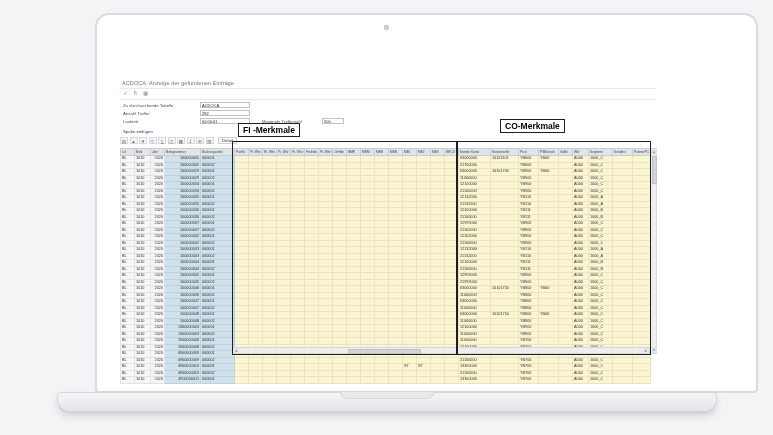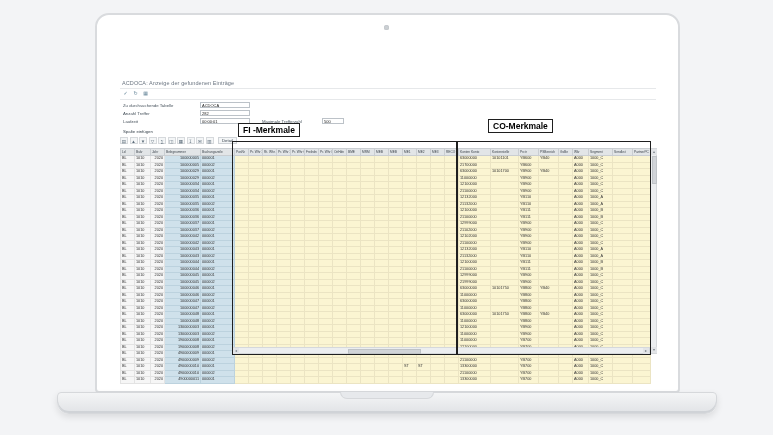--- a/index.html
+++ b/index.html
@@ -1,21 +1,21 @@
 <!DOCTYPE html>
 <html><head>
 <meta charset="utf-8">
 <style>
   html,body{margin:0;padding:0;}
   body{width:773px;height:435px;background:#f3f4f6;overflow:hidden;
        font-family:"Liberation Sans",sans-serif;}
   .page{position:relative;width:773px;height:435px;}
 
   
-  .laptop-screen{position:absolute;left:95px;top:13px;width:585px;height:380px;
+  .laptop-screen{position:absolute;left:95px;top:13px;width:663px;height:380px;
     background:#ffffff;border:2px solid #d9dbde;border-radius:14px 14px 4px 4px;
     box-sizing:border-box;}
   .camera{position:absolute;left:384px;top:25px;width:5px;height:5px;border-radius:50%;
     background:#ccd0d4;box-shadow:inset 0 0 1px #9aa0a6;}
   .laptop-base{position:absolute;left:57px;top:392px;width:660px;height:22px;
     background:linear-gradient(#f4f5f6,#e1e3e6);border:1px solid #d6d8db;
     border-radius:4px 4px 12px 12px;box-sizing:border-box;
     box-shadow:0 3px 7px rgba(0,0,0,.10), inset 0 -2px 0 #d0d3d7;}
   .base-notch{position:absolute;left:340px;top:392px;width:94px;height:7px;
     background:#e7e9ec;border:1px solid #d6d8db;border-top:none;
@@ -60,21 +60,21 @@
   td.ar{text-align:right;}
 
   
   .anno-box{position:absolute;border:1.5px solid #1f1f1f;box-sizing:border-box;z-index:5;
     pointer-events:none;background:transparent;}
   .anno-fi{left:112px;top:64px;width:225px;height:214px;}
   .anno-co{left:337px;top:64px;width:194px;height:214px;}
   .anno-label{position:absolute;z-index:6;background:#fff;border:1.5px solid #1f1f1f;
     font-size:8.5px;font-weight:bold;color:#000;padding:1px 4px;white-space:nowrap;}
   .anno-label-fi{left:118px;top:46px;}
-  .anno-label-co{left:368px;top:42px;}
+  .anno-label-co{left:380px;top:42px;}
 
   
   .vscroll{position:absolute;left:530px;top:71px;width:7px;height:206px;background:#eceef0;
     border:0.5px solid #d5d8db;box-sizing:border-box;}
   .vscroll .sb-btn{position:absolute;left:0;width:6px;height:6px;font-size:3.5px;line-height:6px;
     text-align:center;color:#7c848b;background:#e2e4e7;}
   .vscroll .up{top:0;} .vscroll .down{bottom:0;}
   .vthumb{position:absolute;left:0.5px;top:7px;width:5px;height:28px;background:#d1d4d8;
     border:0.5px solid #bfc3c7;box-sizing:border-box;}
   .hscroll{position:absolute;left:112px;top:270px;width:418px;height:7px;background:#eceef0;

